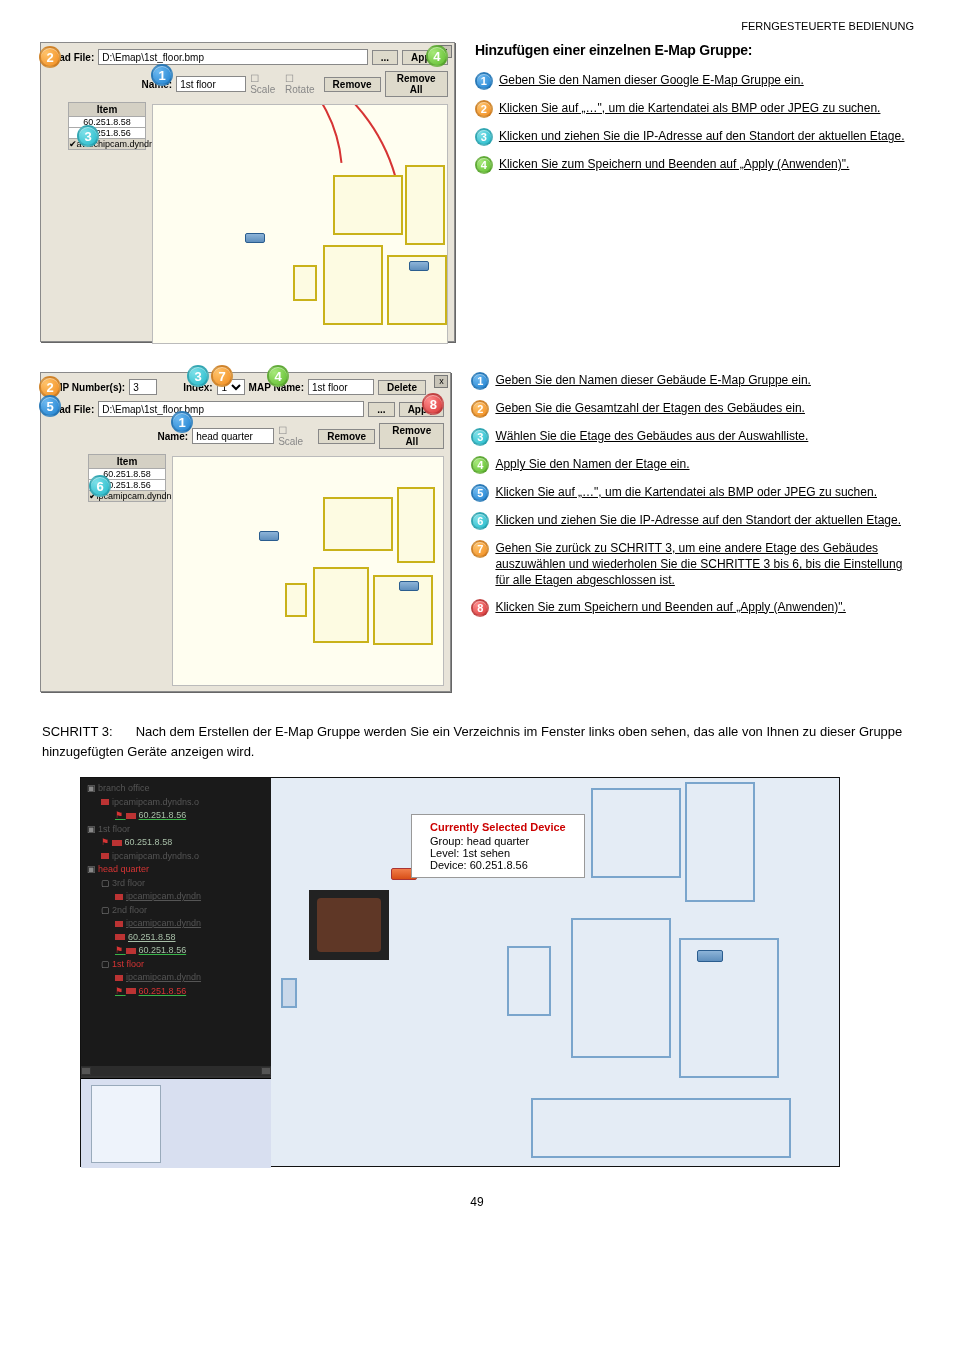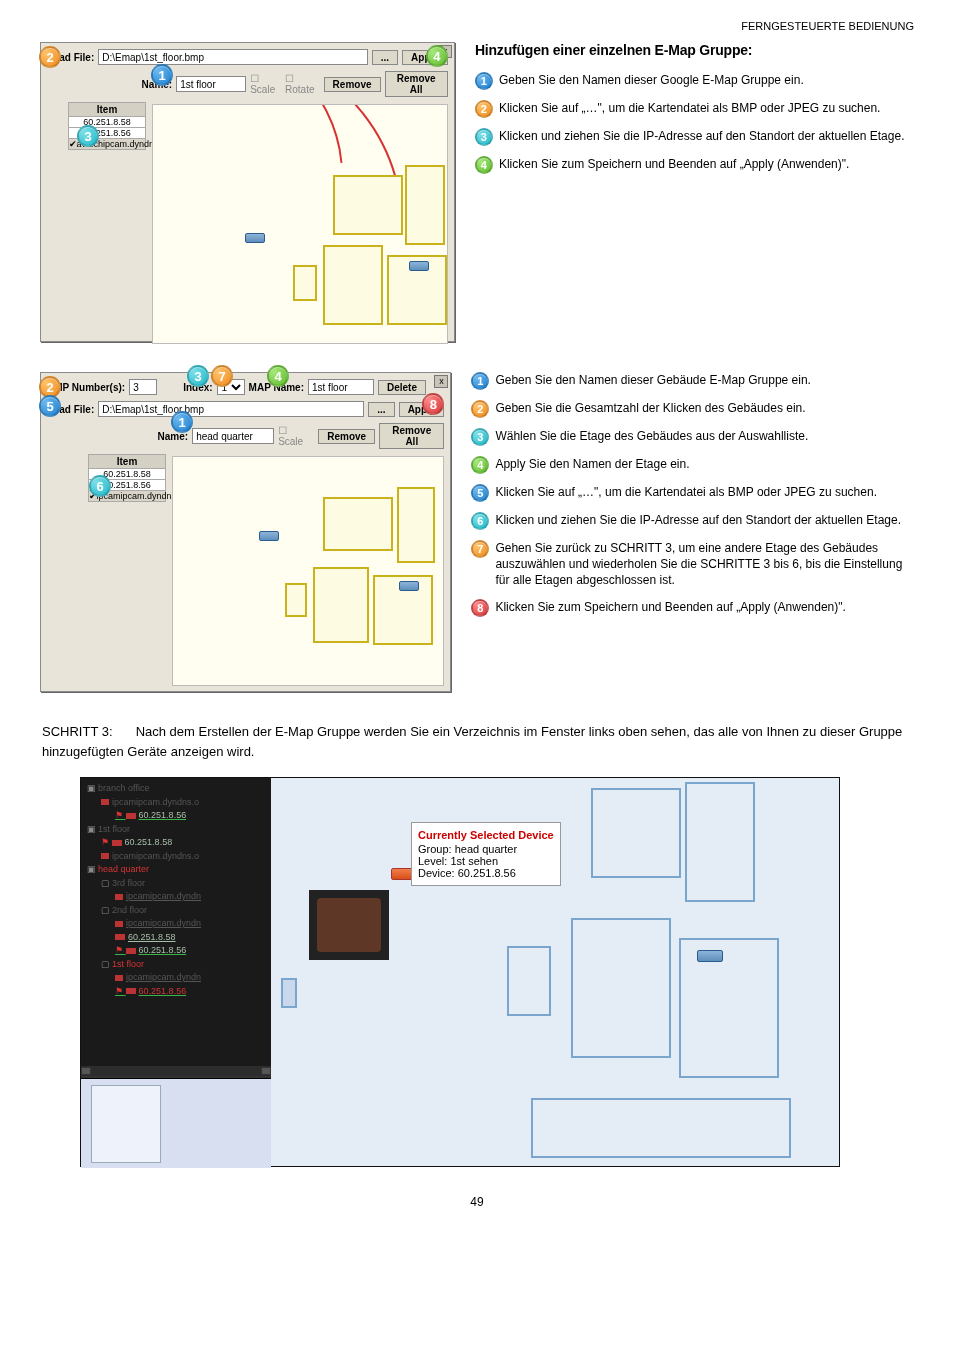--- a/index.html
+++ b/index.html
@@ -4,21 +4,21 @@
 <style>
   * { box-sizing: border-box; margin: 0; padding: 0; }
   body { font-family: Arial, Helvetica, sans-serif; font-size: 12px; color: #000; background: #fff; width: 954px; margin: 0 auto; padding: 20px 40px 40px; }
   .header-right { text-align: right; font-size: 11px; margin-bottom: 10px; }
   .section { display: flex; gap: 20px; margin-bottom: 30px; align-items: flex-start; }
   .left-col { flex: 0 0 410px; }
   .right-col { flex: 1; }
   .section-title { font-weight: 900; font-size: 14px; margin-bottom: 14px; font-family: Arial, Helvetica, sans-serif; letter-spacing: -0.2px; }
   .steps { display: flex; flex-direction: column; gap: 10px; }
   .step { display: flex; align-items: flex-start; gap: 6px; }
-  .step-text { font-size: 12px; line-height: 1.35; }
+  .step-text { font-size: 12px; line-height: 1.35; text-decoration: underline; }
   .badge {
     flex: 0 0 18px; width: 18px; height: 18px; border-radius: 50%;
     display: inline-flex; align-items: center; justify-content: center;
     font-weight: bold; font-size: 11px; color: #fff; border: 2px solid rgba(0,0,0,.15);
     box-shadow: inset 0 1px 0 rgba(255,255,255,.4);
   }
   .b-blue   { background: radial-gradient(circle at 30% 30%, #6db9f0, #1b7fcf); }
   .b-orange { background: radial-gradient(circle at 30% 30%, #ffc36b, #f08a1c); }
   .b-cyan   { background: radial-gradient(circle at 30% 30%, #7de0e8, #1fb8c9); }
   .b-green  { background: radial-gradient(circle at 30% 30%, #a7e97a, #5bba2a); }
@@ -60,21 +60,21 @@
   .tree .indent1 { padding-left:14px;}
   .tree .indent2 { padding-left:28px;text-decoration:underline;}
   .tree .box { color:#888; }
   .thumb { position:absolute; left:0; top:300px; width:190px; height:90px; background:#d8dff0; border-top:1px solid #000;}
   .thumb-inner { position:absolute; left:10px; top:6px; width:70px; height:78px; background:#eef3fb; border:1px solid #9ab;}
   .scrollbar-h { position:absolute; left:0; bottom:90px; width:190px; height:10px; background:#2c2c2c; display:flex; align-items:center;}
   .scrollbar-h .arrow{ width:10px; height:8px; background:#555; border:1px solid #333;}
   .scrollbar-h .track{ flex:1; height:8px;}
   .mapview { position:absolute; left:190px; top:0; right:0; bottom:0; background:#e4ecf5;}
   .mapview .room { border-color:#7aa5cc; background:#e4ecf5;}
-  .tip-box { position:absolute; background:#fff; border:1px solid #999; padding:6px 6px; font-size:11px; left:140px; top:44px; z-index:4;}
+  .tip-box { position:absolute; background:#fff; border:1px solid #999; padding:6px 18px; font-size:11px; left:140px; top:36px; z-index:4;}
   .tip-box .tiptitle { color:#c00; font-weight:bold; margin-bottom:2px;}
   .small-cam { position:absolute; width:26px; height:12px; background:linear-gradient(#f17e4a,#d84e17); border:1px solid #a33; border-radius:2px;}
   .tiny { position:absolute; width:80px; height:70px; background:#222; left:38px; top:112px;}
   .tiny-inner { position:absolute; inset:8px; background:#5f3726; border-radius:4px;}
   .page-num { text-align:center; font-size:12px; margin-top:28px; }
   .sel-dropdown{ font-size:10px; height:16px; border:1px solid #888; background:#fff;}
 </style>
 </head>
 <body>
 
@@ -208,21 +208,21 @@
     </div>
   </div>
   <div class="right-col">
     <div class="steps">
       <div class="step">
           <span class="badge b-blue">1</span>
           <span class="step-text">Geben Sie den Namen dieser Gebäude E-Map Gruppe ein.</span>
         </div>
       <div class="step">
           <span class="badge b-orange">2</span>
-          <span class="step-text">Geben Sie die Gesamtzahl der Klicken des Gebäudes ein.</span>
+          <span class="step-text">Geben Sie die Gesamtzahl der Etagen des Gebäudes ein.</span>
         </div>
       <div class="step">
           <span class="badge b-cyan">3</span>
           <span class="step-text">Wählen Sie die Etage des Gebäudes aus der Auswahlliste.</span>
         </div>
       <div class="step">
           <span class="badge b-green">4</span>
           <span class="step-text">Apply Sie den Namen der Etage ein.</span>
         </div>
       <div class="step">

